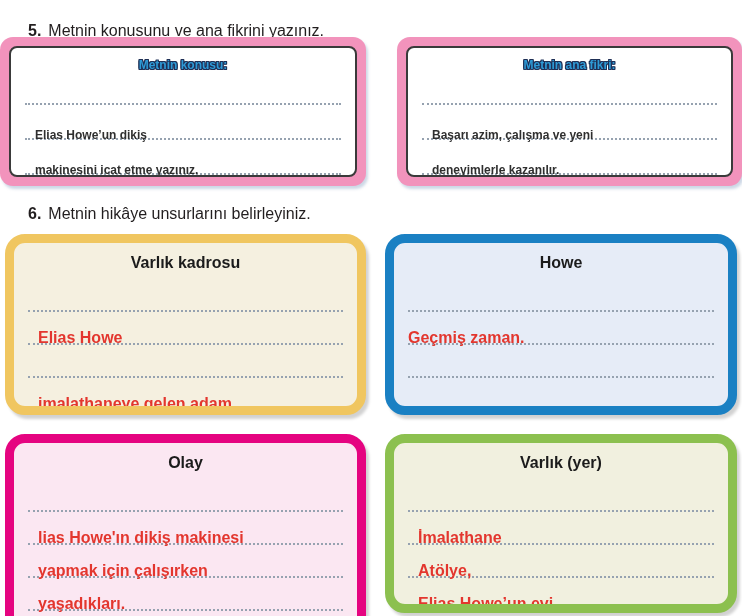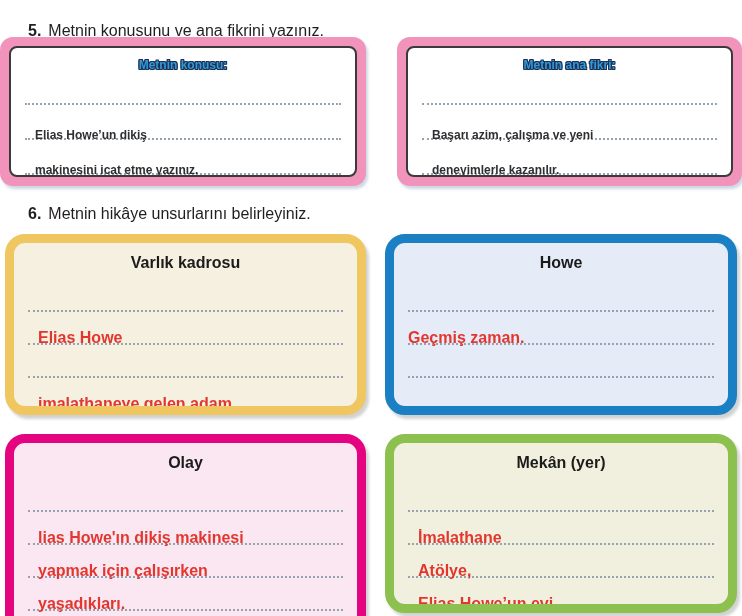--- a/index.html
+++ b/index.html
@@ -138,21 +138,21 @@
     </div>
     <div class="urow">
       <span class="ans red">yapmak için çalışırken</span>
     </div>
     <div class="urow">
       <span class="ans red">yaşadıkları.</span>
     </div>
   </div>
 
   <div class="ubox green">
-    <div class="utitle">Mekân (yer)</div>
+    <div class="utitle">Varlık (yer)</div>
     <div class="urow">
       <span class="ans red"></span>
     </div>
     <div class="urow">
       <span class="ans red">İmalathane</span>
     </div>
     <div class="urow">
       <span class="ans red">Atölye,</span>
     </div>
     <div class="urow">

